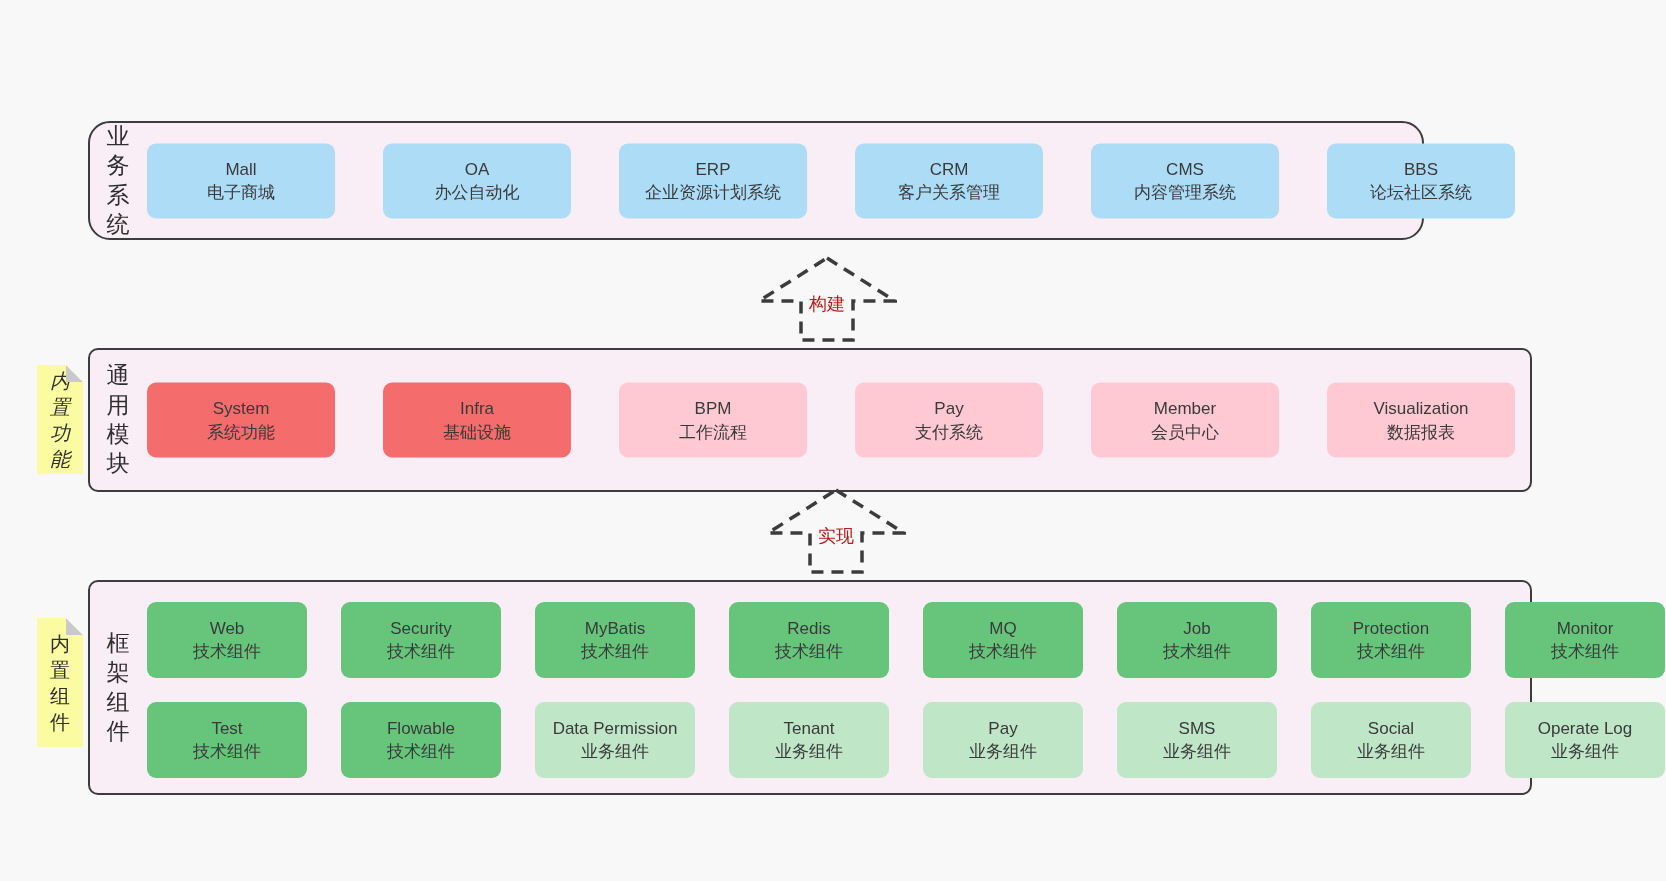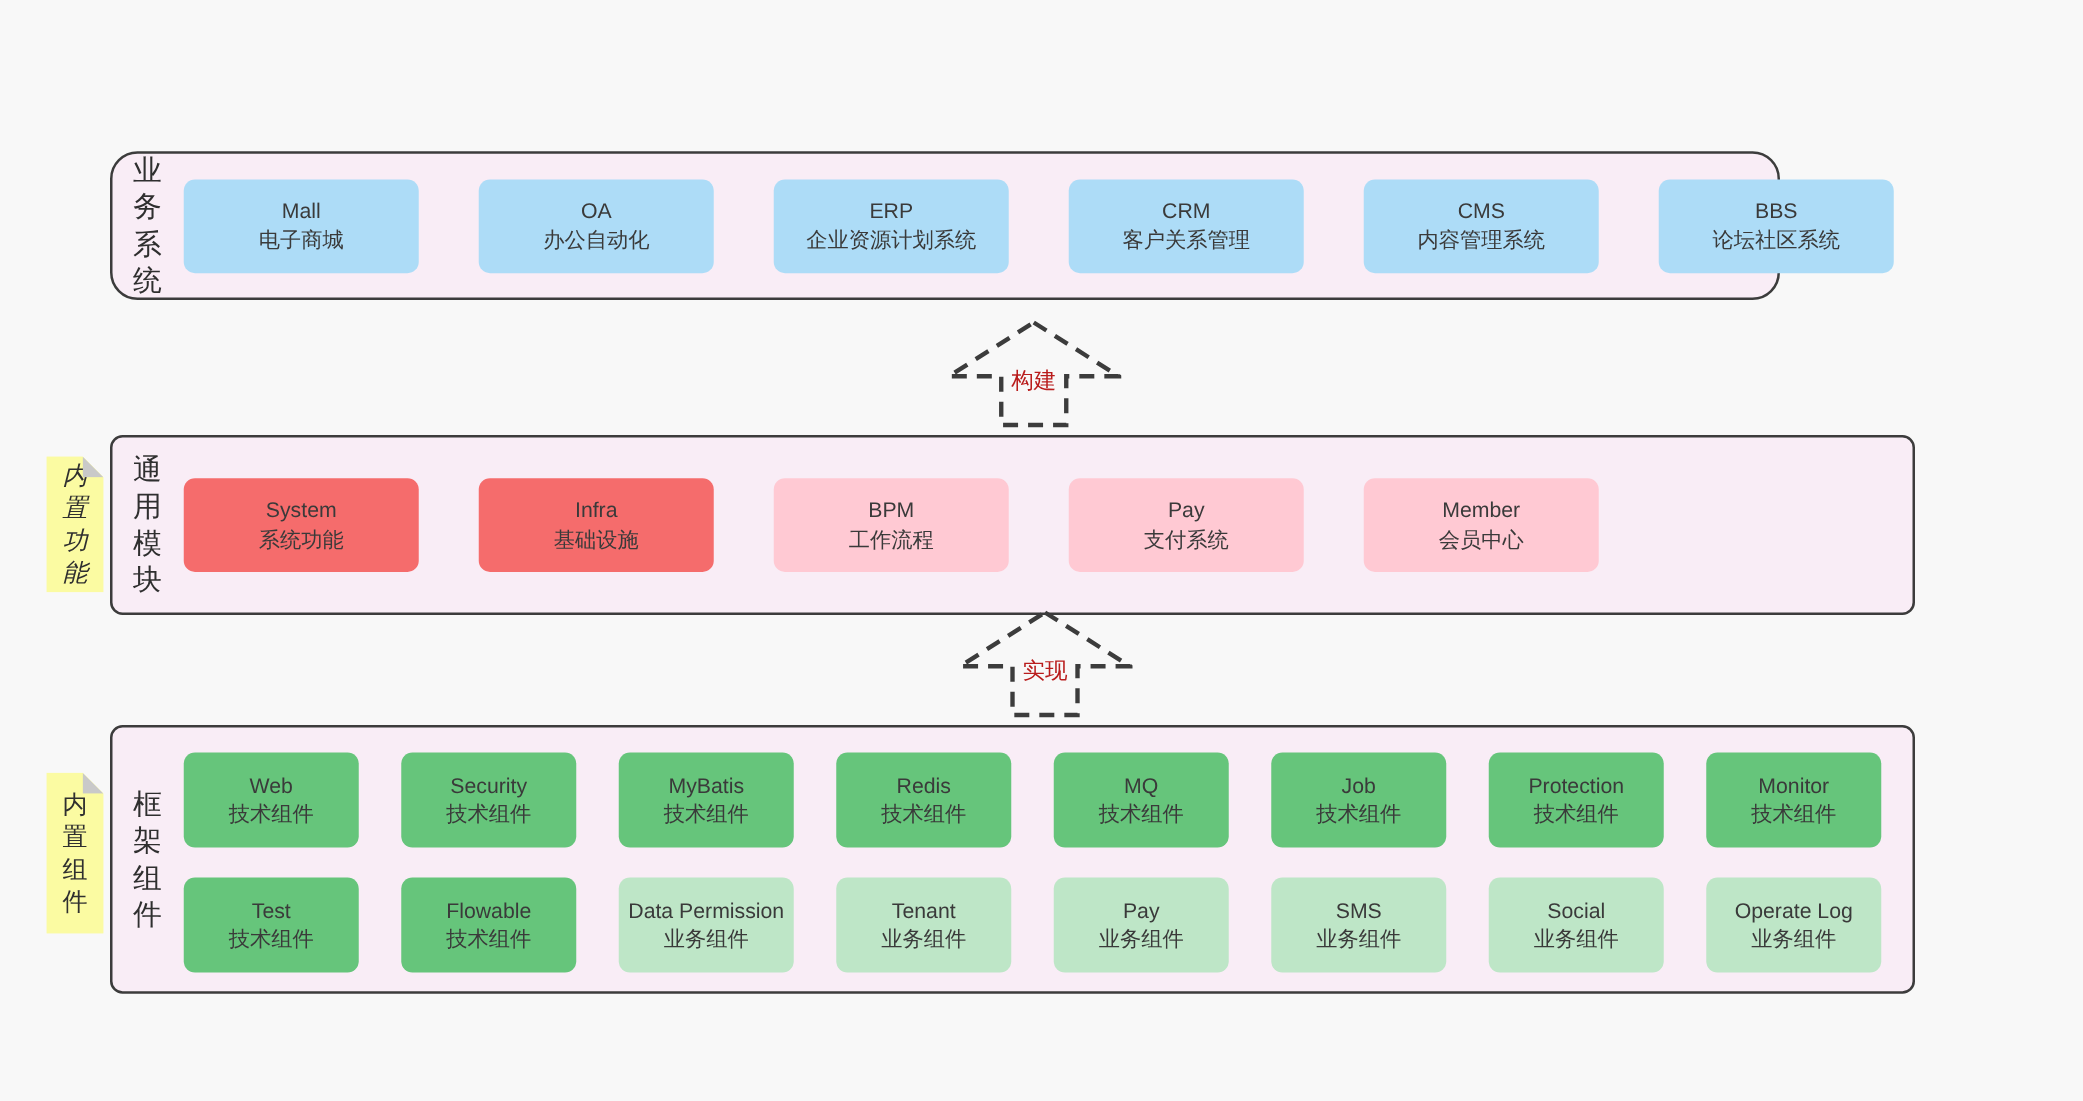--- a/index.html
+++ b/index.html
@@ -64,21 +64,21 @@
     flex-direction: column;
     align-items: center;
     justify-content: center;
     text-align: center;
     font-size: 17px;
     line-height: 1.38;
     color: #3a3a3a;
     box-sizing: border-box;
     padding: 16px 6px;
   }
-  .panel-framework .box { width: 140px; height: 76px; }
+  .panel-framework .box { width: 160px; height: 76px; }
 
   .variant-blue       { background: var(--blue, #addcf7); }
   .variant-red        { background: var(--red, #f56c6c); }
   .variant-pink       { background: var(--pink, #ffc9d3); }
   .variant-green      { background: var(--green, #66c57b); }
   .variant-lightgreen { background: var(--light-green, #bee6c7); }
 
   
   .sticky {
     position: absolute;
@@ -196,20 +196,24 @@
           <div>工作流程</div>
         </div>
         <div class="box variant-pink">
           <div>Pay</div>
           <div>支付系统</div>
         </div>
         <div class="box variant-pink">
           <div>Member</div>
           <div>会员中心</div>
         </div>
+        <div class="box variant-pink">
+          <div>Visualization</div>
+          <div>数据报表</div>
+        </div>
       </div>
   </div>
 
   <div class="arrow arrow-2">
     <svg width="140" height="88" viewBox="0 0 140 88">
       <polygon points="70,3 138,46 96,46 96,85 44,85 44,46 2,46" fill="none" stroke="#3c3c3c" stroke-width="3.5" stroke-dasharray="12 8"></polygon>
     </svg>
     <div class="arrow-label">实现</div>
   </div>
 

